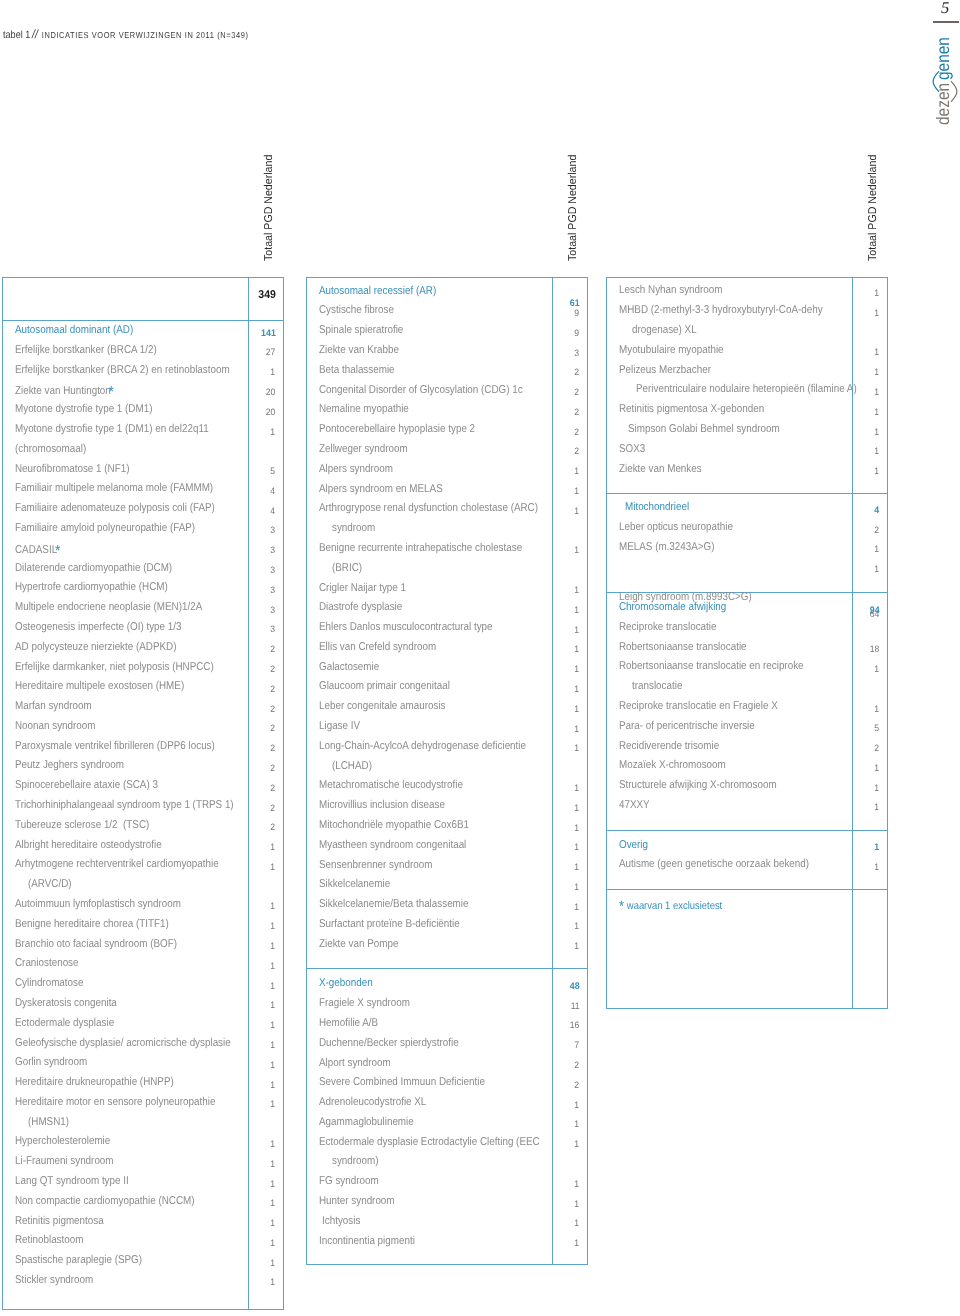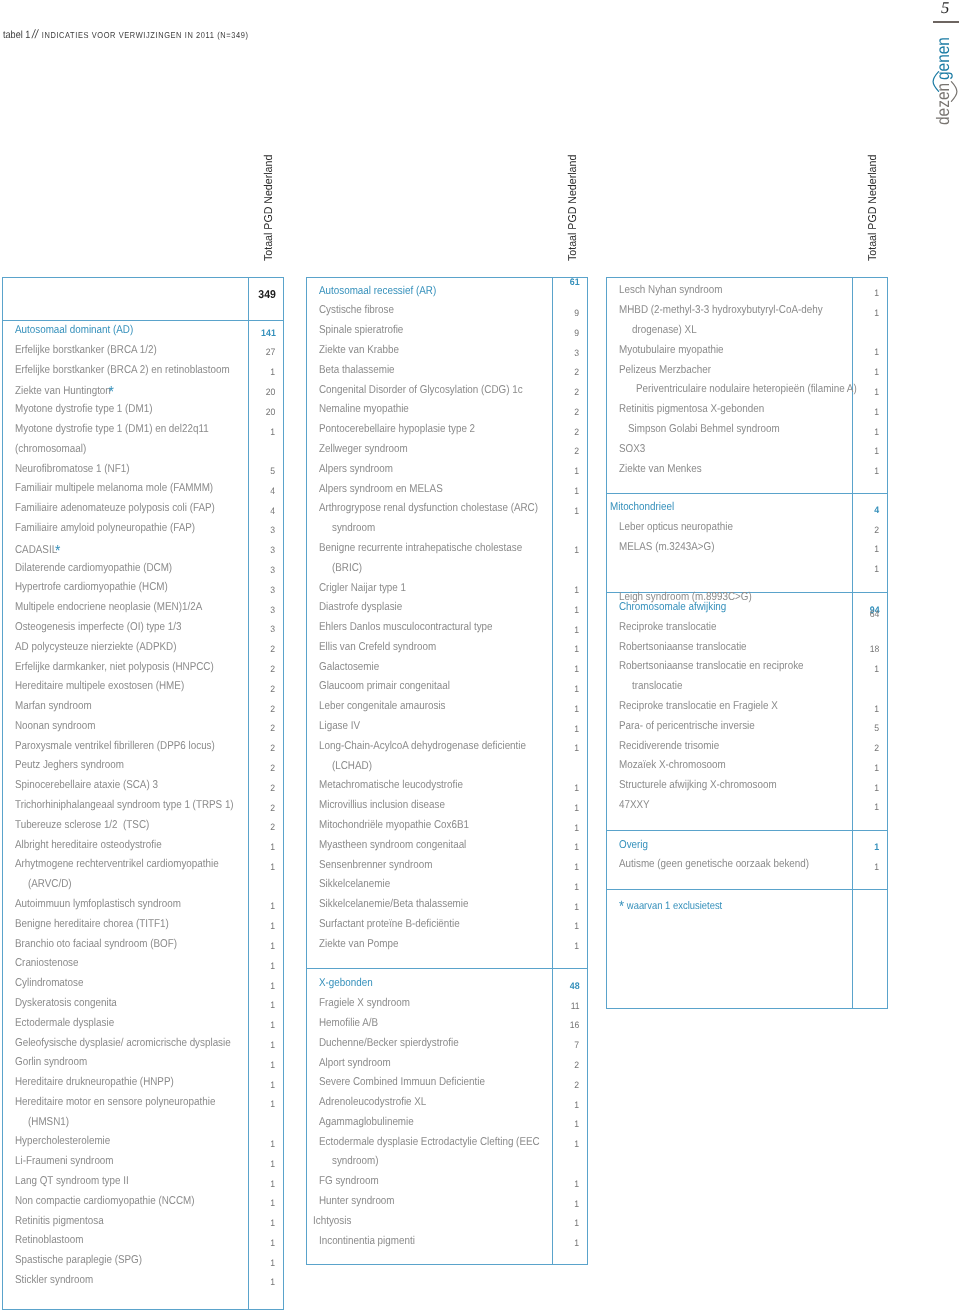--- a/index.html
+++ b/index.html
@@ -170,21 +170,21 @@
   <div class="vl" style="left:246px;top:1255.20545px;width:27.5px;line-height:11.39px"><span>1</span></div>
   <div class="ln" style="left:13.4px;top:1274.99545px;line-height:11.39px"><span><i>Stickler syndroom</i></span></div>
   <div class="vl" style="left:246px;top:1274.99545px;width:27.5px;line-height:11.39px"><span>1</span></div>
 </div>
 <div class="tbl" style="left:306px;top:0;width:282.0px;height:1316px">
   <div class="hdrlabel" style="left:261.5px;top:261.0px"><span>Totaal PGD Nederland</span></div>
   <div class="box nobot" style="left:0;top:277.0px;width:282.0px;height:691.0px"></div>
   <div class="box" style="left:0;top:968.0px;width:282.0px;height:297.0px"></div>
   <div class="vsep" style="left:246px;top:277.0px;height:988.0px"></div>
   <div class="ln hd" style="left:13.4px;top:285.67545px;line-height:11.39px"><span><i>Autosomaal recessief (AR)</i></span></div>
-  <div class="vl hd" style="left:246px;top:274px;width:27.5px;line-height:11.39px"><span>61</span></div>
+  <div class="vl hd" style="left:246px;top:295px;width:27.5px;line-height:11.39px"><span>61</span></div>
   <div class="ln" style="left:13.4px;top:305.46545000000003px;line-height:11.39px"><span><i>Cystische fibrose</i></span></div>
   <div class="vl" style="left:246px;top:305.46545000000003px;width:27.5px;line-height:11.39px"><span>9</span></div>
   <div class="ln" style="left:13.4px;top:325.25545px;line-height:11.39px"><span><i>Spinale spieratrofie</i></span></div>
   <div class="vl" style="left:246px;top:325.25545px;width:27.5px;line-height:11.39px"><span>9</span></div>
   <div class="ln" style="left:13.4px;top:345.04545px;line-height:11.39px"><span><i>Ziekte van Krabbe</i></span></div>
   <div class="vl" style="left:246px;top:345.04545px;width:27.5px;line-height:11.39px"><span>3</span></div>
   <div class="ln" style="left:13.4px;top:364.83545000000004px;line-height:11.39px"><span><i>Beta thalassemie</i></span></div>
   <div class="vl" style="left:246px;top:364.83545000000004px;width:27.5px;line-height:11.39px"><span>2</span></div>
   <div class="ln" style="left:13.4px;top:384.62545px;line-height:11.39px"><span><i>Congenital Disorder of Glycosylation (CDG) 1c</i></span></div>
   <div class="vl" style="left:246px;top:384.62545px;width:27.5px;line-height:11.39px"><span>2</span></div>
@@ -257,21 +257,21 @@
   <div class="vl" style="left:246px;top:1097.11545px;width:27.5px;line-height:11.39px"><span>1</span></div>
   <div class="ln" style="left:13.4px;top:1116.90545px;line-height:11.39px"><span><i>Agammaglobulinemie</i></span></div>
   <div class="vl" style="left:246px;top:1116.90545px;width:27.5px;line-height:11.39px"><span>1</span></div>
   <div class="ln" style="left:13.4px;top:1136.69545px;line-height:11.39px"><span><i>Ectodermale dysplasie Ectrodactylie Clefting (EEC</i></span></div>
   <div class="vl" style="left:246px;top:1136.69545px;width:27.5px;line-height:11.39px"><span>1</span></div>
   <div class="ln" style="left:26.0px;top:1156.48545px;line-height:11.39px"><span><i>syndroom)</i></span></div>
   <div class="ln" style="left:13.4px;top:1176.27545px;line-height:11.39px"><span><i>FG syndroom</i></span></div>
   <div class="vl" style="left:246px;top:1176.27545px;width:27.5px;line-height:11.39px"><span>1</span></div>
   <div class="ln" style="left:13.4px;top:1196.06545px;line-height:11.39px"><span><i>Hunter syndroom</i></span></div>
   <div class="vl" style="left:246px;top:1196.06545px;width:27.5px;line-height:11.39px"><span>1</span></div>
-  <div class="ln" style="left:7px;top:1215.85545px;line-height:11.39px"><span><i>Ichtyosis</i></span></div>
+  <div class="ln" style="left:16px;top:1215.85545px;line-height:11.39px"><span><i>Ichtyosis</i></span></div>
   <div class="vl" style="left:246px;top:1215.85545px;width:27.5px;line-height:11.39px"><span>1</span></div>
   <div class="ln" style="left:13.4px;top:1235.64545px;line-height:11.39px"><span><i>Incontinentia pigmenti</i></span></div>
   <div class="vl" style="left:246px;top:1235.64545px;width:27.5px;line-height:11.39px"><span>1</span></div>
 </div>
 <div class="tbl" style="left:606px;top:0;width:282.0px;height:1316px">
   <div class="hdrlabel" style="left:261.5px;top:261.0px"><span>Totaal PGD Nederland</span></div>
   <div class="box nobot" style="left:0;top:277.0px;width:282.0px;height:215.5px"></div>
   <div class="box nobot" style="left:0;top:492.5px;width:282.0px;height:99.70000000000005px"></div>
   <div class="box nobot" style="left:0;top:592.2px;width:282.0px;height:237.5999999999999px"></div>
   <div class="box nobot" style="left:0;top:829.8px;width:282.0px;height:59.5px"></div>
@@ -289,21 +289,21 @@
   <div class="ln" style="left:30px;top:384.42545px;line-height:11.39px"><span><i>Periventriculaire nodulaire heteropieën (filamine A)</i></span></div>
   <div class="vl" style="left:246px;top:384.42545px;width:27.5px;line-height:11.39px"><span>1</span></div>
   <div class="ln" style="left:13.4px;top:404.21545000000003px;line-height:11.39px"><span><i>Retinitis pigmentosa X-gebonden</i></span></div>
   <div class="vl" style="left:246px;top:404.21545000000003px;width:27.5px;line-height:11.39px"><span>1</span></div>
   <div class="ln" style="left:22px;top:424.00545px;line-height:11.39px"><span><i>Simpson Golabi Behmel syndroom</i></span></div>
   <div class="vl" style="left:246px;top:424.00545px;width:27.5px;line-height:11.39px"><span>1</span></div>
   <div class="ln" style="left:13.4px;top:443.79545px;line-height:11.39px"><span><i>SOX3</i></span></div>
   <div class="vl" style="left:246px;top:443.79545px;width:27.5px;line-height:11.39px"><span>1</span></div>
   <div class="ln" style="left:13.4px;top:463.58545000000004px;line-height:11.39px"><span><i>Ziekte van Menkes</i></span></div>
   <div class="vl" style="left:246px;top:463.58545000000004px;width:27.5px;line-height:11.39px"><span>1</span></div>
-  <div class="ln hd" style="left:4px;top:502.37545px;line-height:11.39px"><span><i>Mitochondrieel</i></span></div>
+  <div class="ln hd" style="left:19px;top:502.37545px;line-height:11.39px"><span><i>Mitochondrieel</i></span></div>
   <div class="vl hd" style="left:246px;top:502.37545px;width:27.5px;line-height:11.39px"><span>4</span></div>
   <div class="ln" style="left:13.4px;top:522.16545px;line-height:11.39px"><span><i>Leber opticus neuropathie</i></span></div>
   <div class="vl" style="left:246px;top:522.16545px;width:27.5px;line-height:11.39px"><span>2</span></div>
   <div class="ln" style="left:13.4px;top:541.95545px;line-height:11.39px"><span><i>MELAS (m.3243A&gt;G)</i></span></div>
   <div class="vl" style="left:246px;top:541.95545px;width:27.5px;line-height:11.39px"><span>1</span></div>
   <div class="ln" style="left:13.4px;top:592px;line-height:11.39px"><span><i>Leigh syndroom (m.8993C&gt;G)</i></span></div>
   <div class="vl" style="left:246px;top:561.74545px;width:27.5px;line-height:11.39px"><span>1</span></div>
   <div class="ln hd" style="left:13.4px;top:602.07545px;line-height:11.39px"><span><i>Chromosomale afwijking</i></span></div>
   <div class="vl hd" style="left:246px;top:602.07545px;width:27.5px;line-height:11.39px"><span>94</span></div>
   <div class="ln" style="left:13.4px;top:621.86545px;line-height:11.39px"><span><i>Reciproke translocatie</i></span></div>

